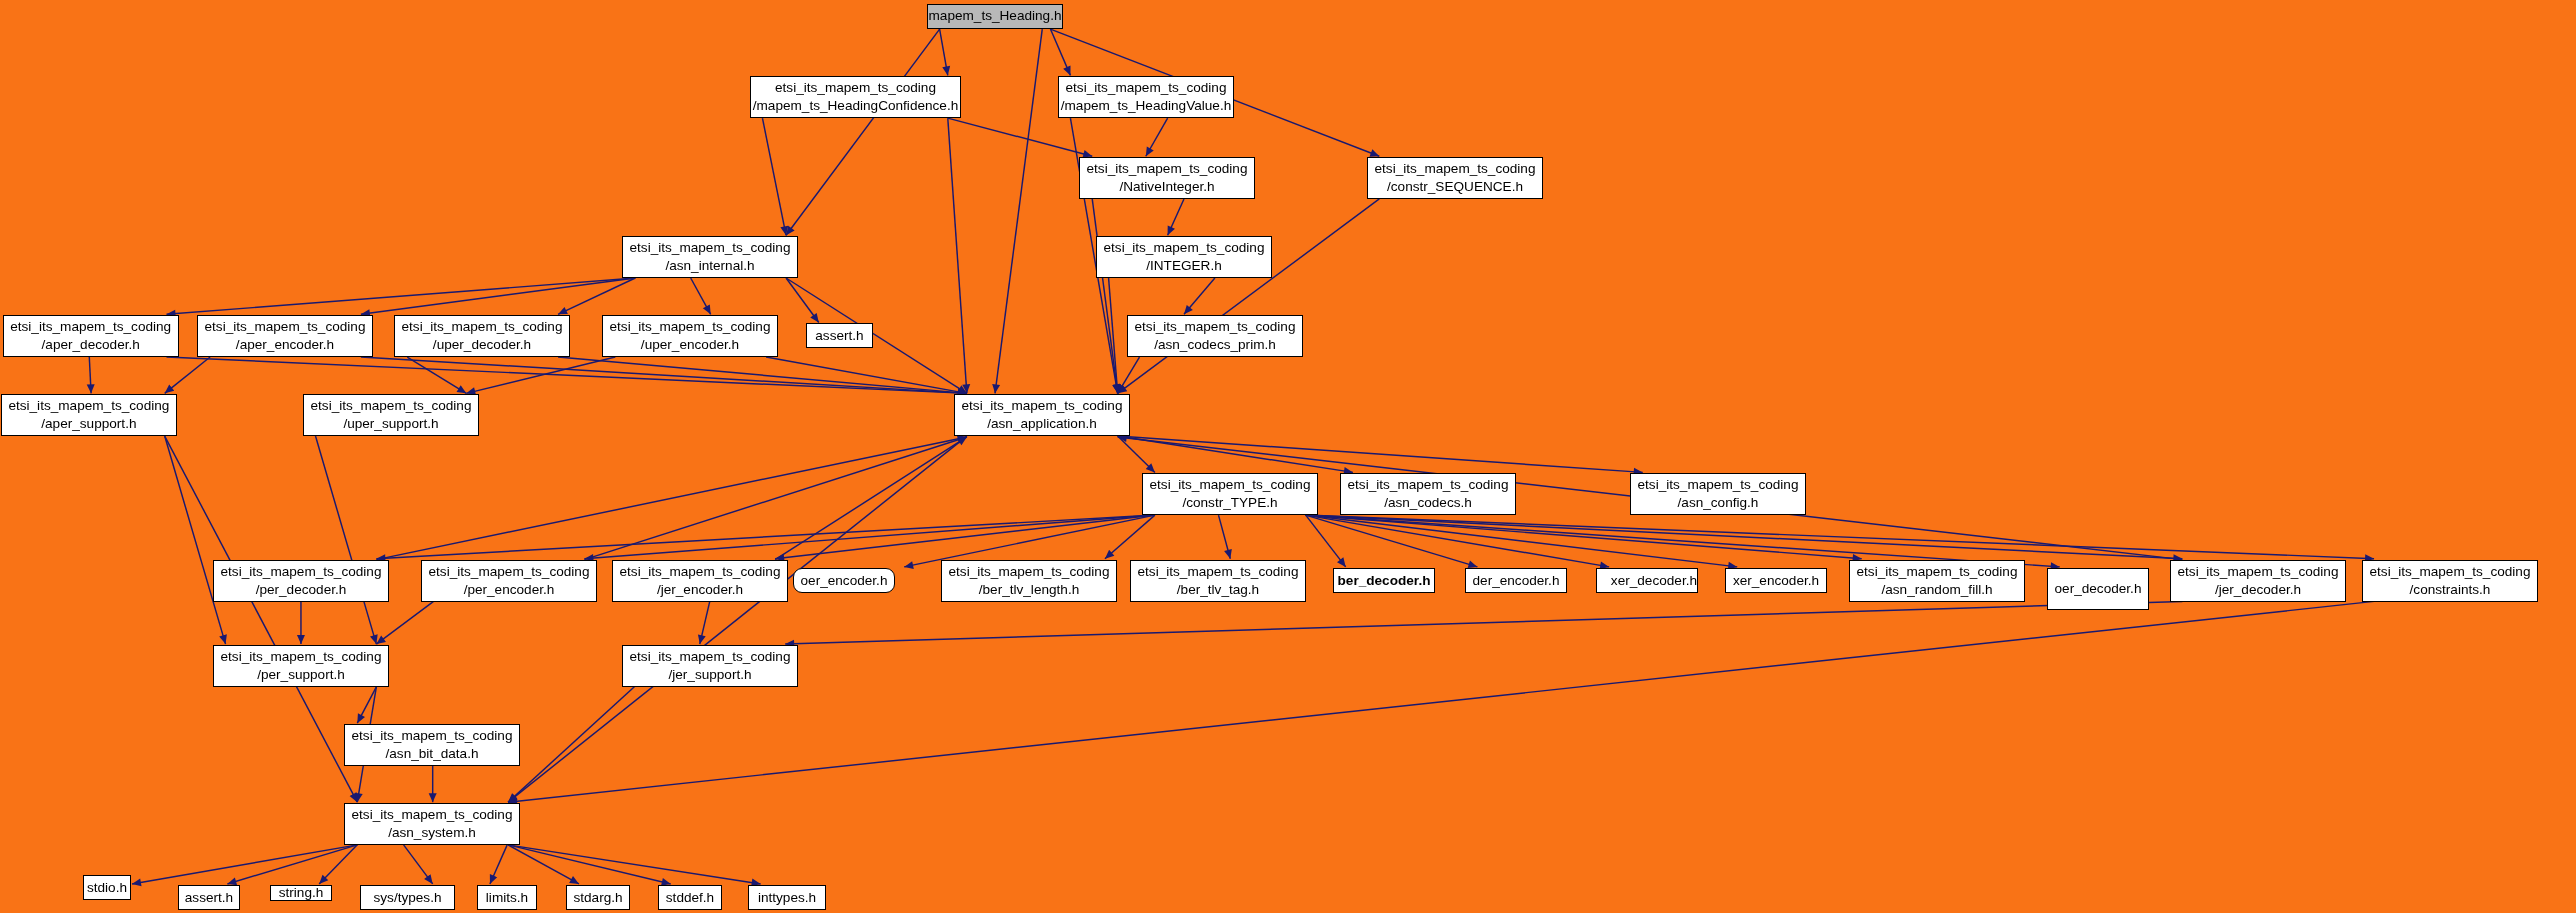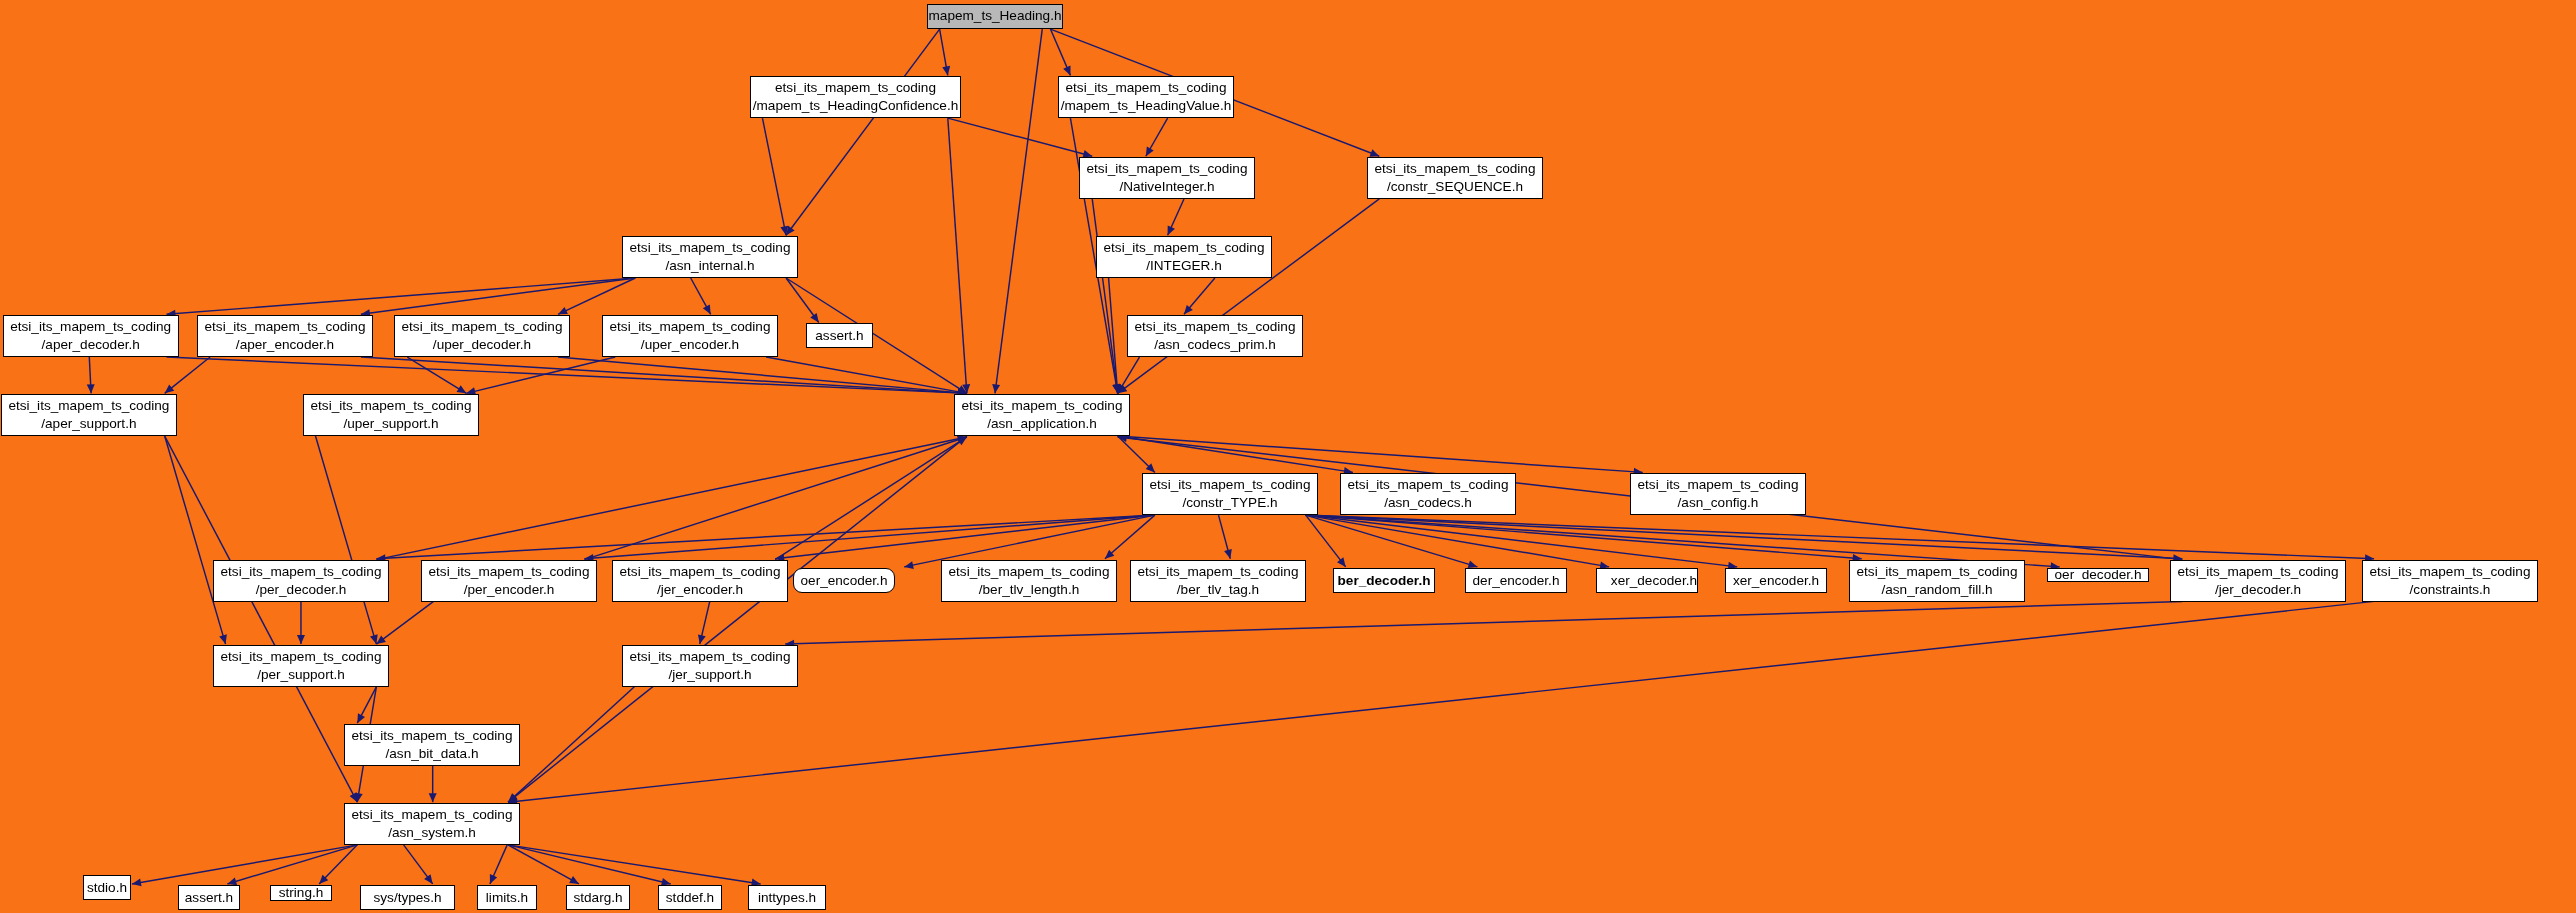--- a/index.html
+++ b/index.html
@@ -219,21 +219,21 @@
       <div class="node" style="left: 1596px; top: 568px; width: 102px; height: 25.4px; align-items: flex-end;">
         <span>xer_decoder.h</span>
       </div>
       <div class="node" style="left: 1725px; top: 568px; width: 102px; height: 25.4px;">
         <span>xer_encoder.h</span>
       </div>
       <div class="node" style="left: 1849px; top: 560px; width: 176px; height: 42px;">
         <span>etsi_its_mapem_ts_coding</span>
         <span>/asn_random_fill.h</span>
       </div>
-      <div class="node" style="left: 2047px; top: 568px; width: 102px; height: 14px;">
+      <div class="node" style="left: 2047px; top: 568px; width: 102px; height: 42px;">
         <span>oer_decoder.h</span>
       </div>
       <div class="node" style="left: 2170px; top: 560px; width: 176px; height: 42px;">
         <span>etsi_its_mapem_ts_coding</span>
         <span>/jer_decoder.h</span>
       </div>
       <div class="node" style="left: 2362px; top: 560px; width: 176px; height: 42px;">
         <span>etsi_its_mapem_ts_coding</span>
         <span>/constraints.h</span>
       </div>

